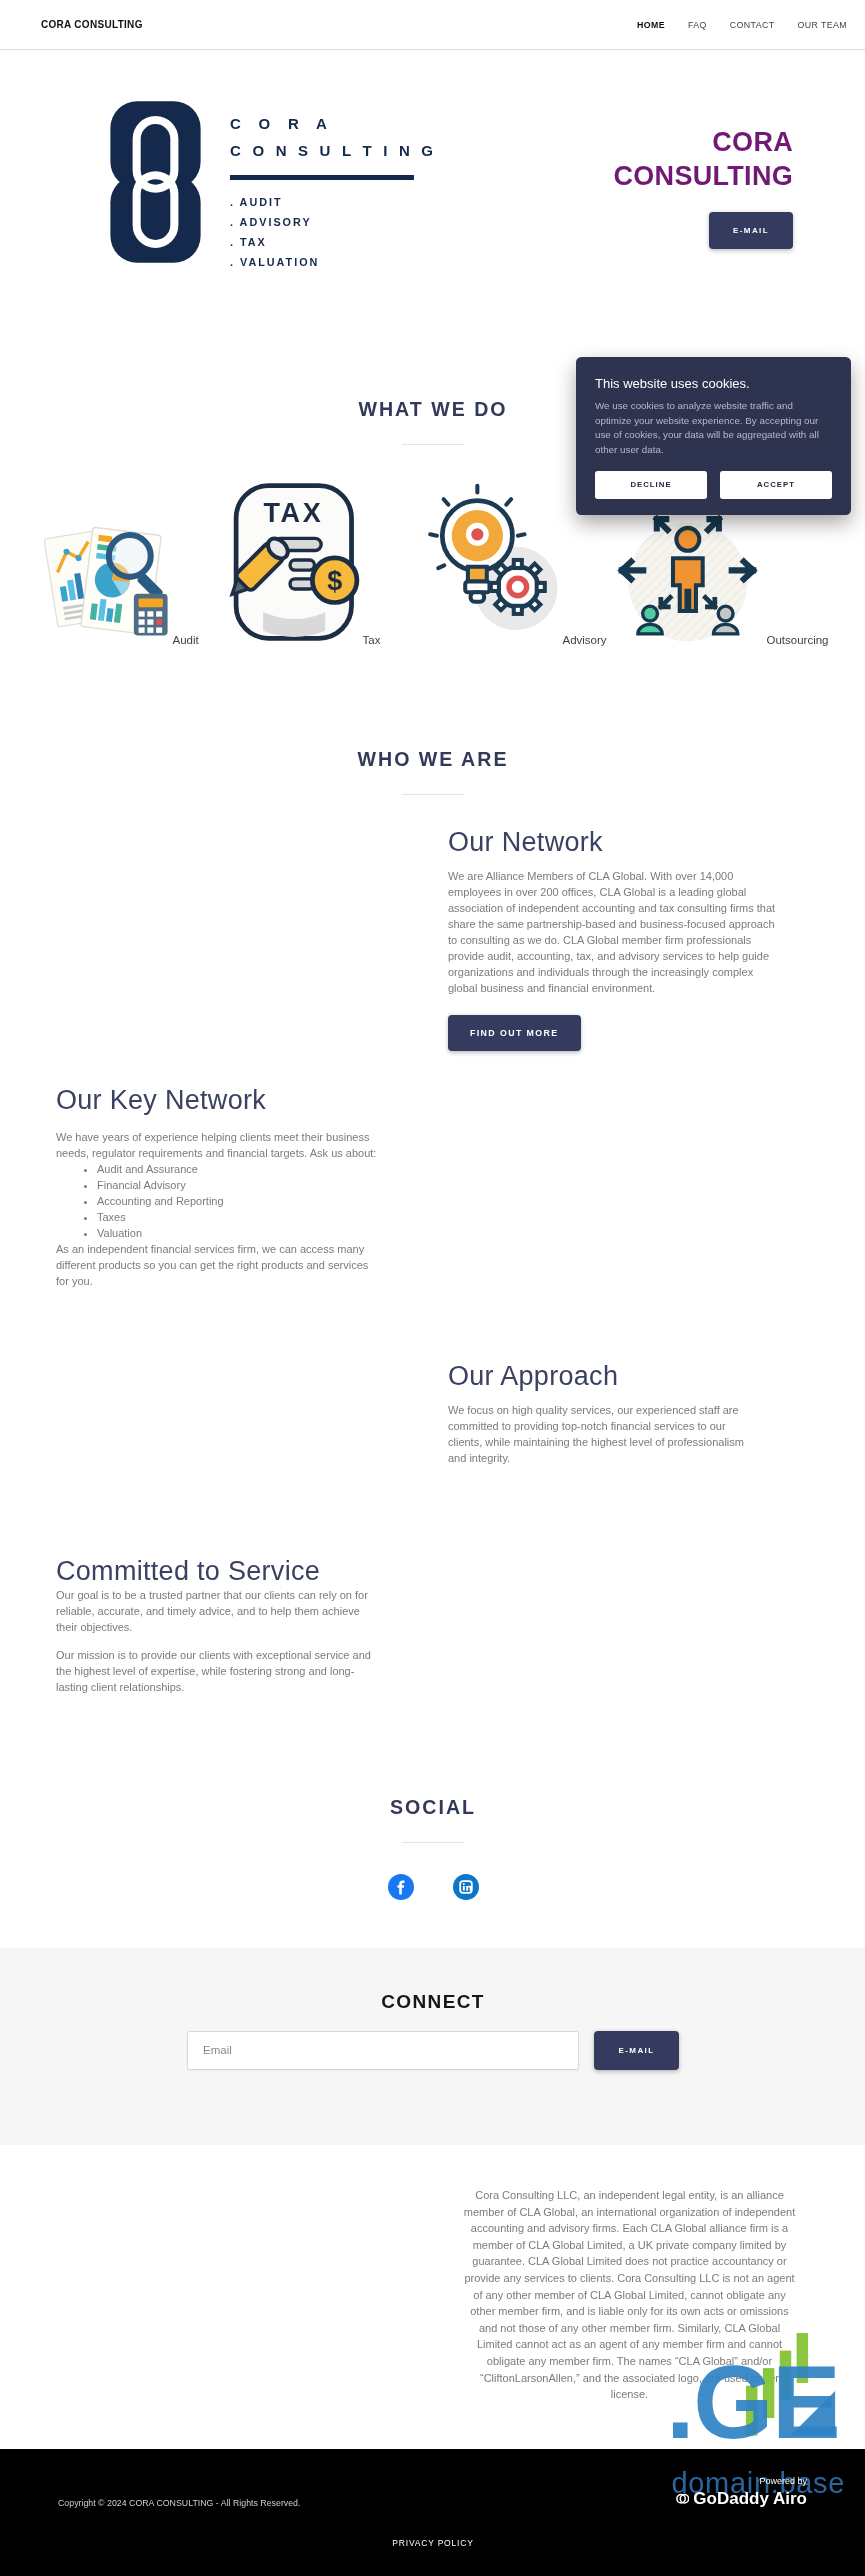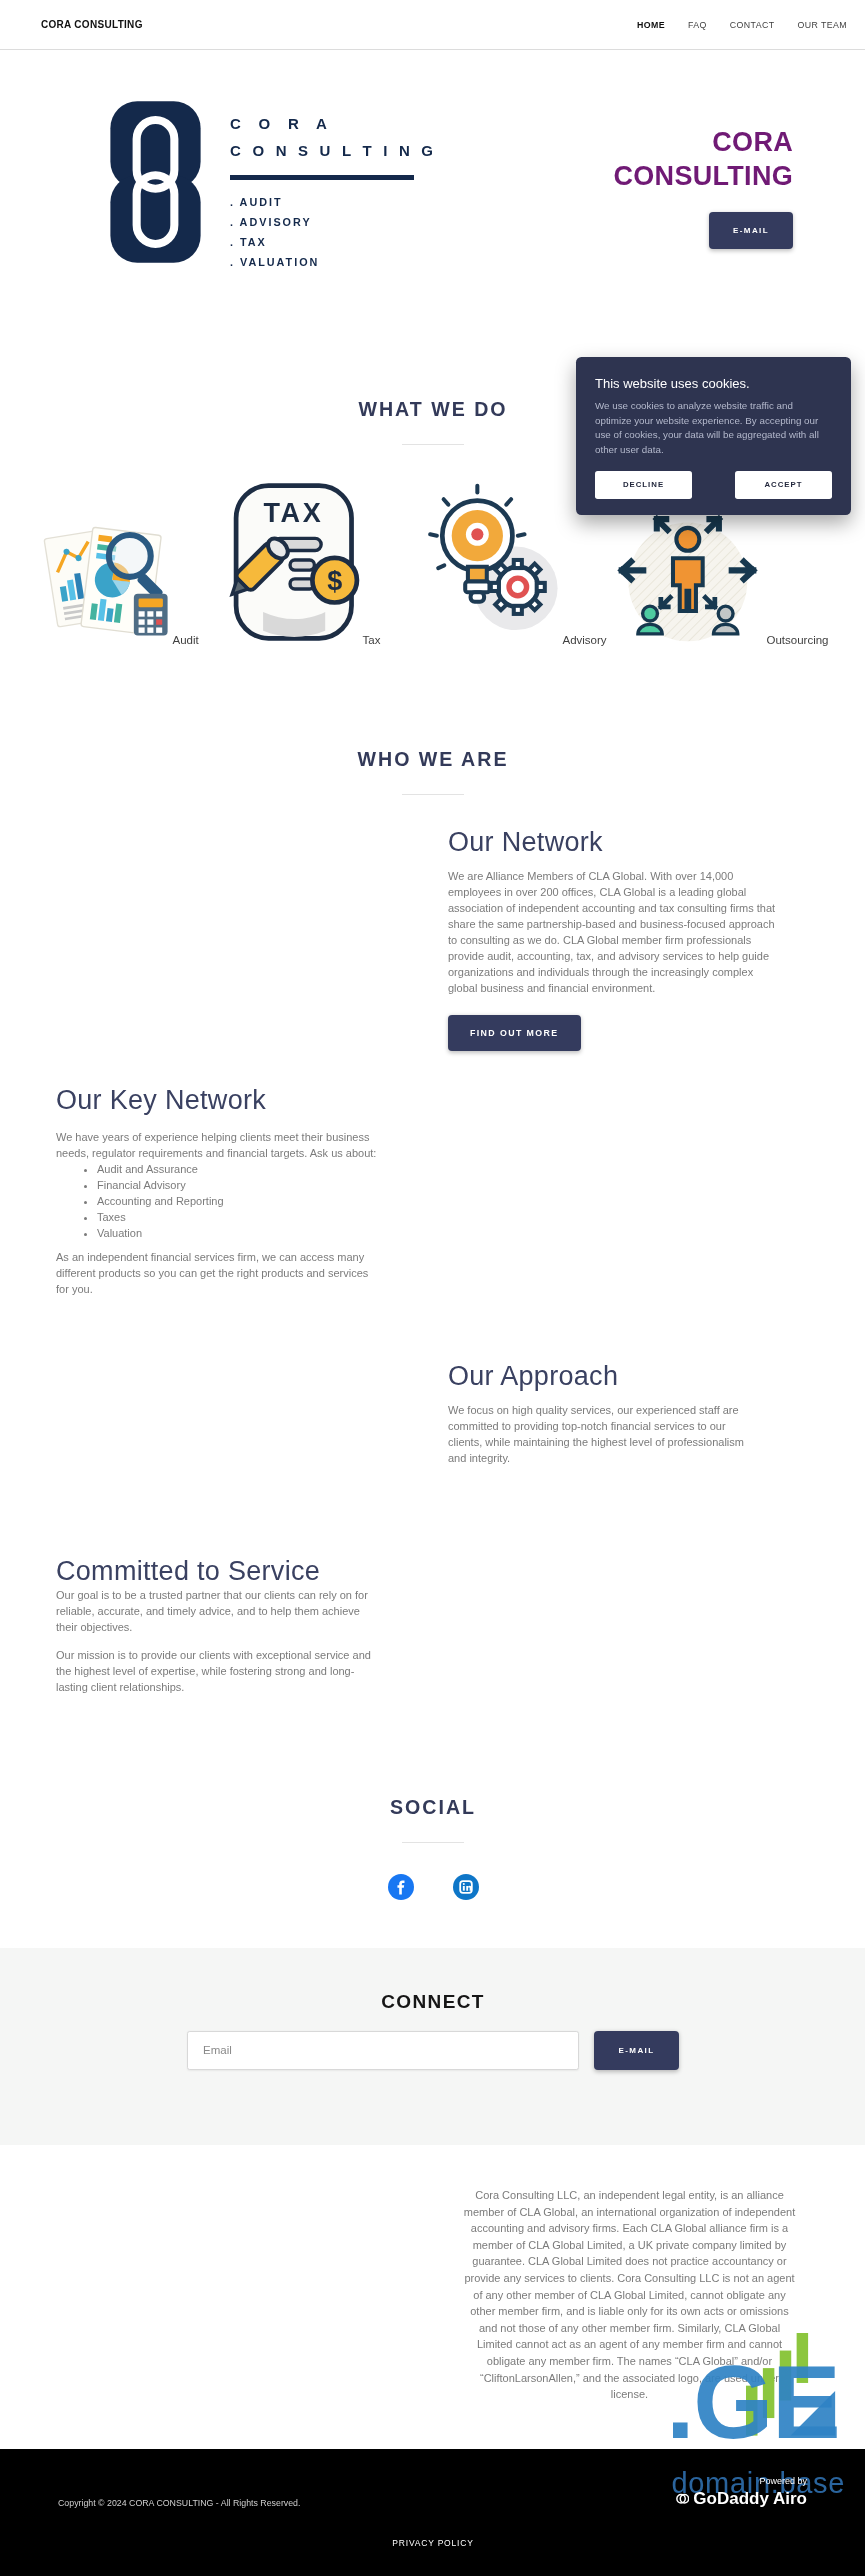--- a/index.html
+++ b/index.html
@@ -35,21 +35,21 @@
   #wwd-row { display:flex; width:791px; margin:35px auto 0; }
   .wwd-cell { flex:1; display:flex; flex-direction:row; align-items:flex-end; }
   .icon-wrap { height:166px; display:flex; align-items:flex-end; justify-content:center; }
   .wwd-label { margin-top:13.5px; font-size:11.5px; color:#3f3f3f; }
 
   
   #cookie { position:absolute; top:357px; left:576px; width:275px; background:#2e3450; border-radius:5.4px; padding:19px 19px 16px; z-index:30; box-shadow:0 8px 20px rgba(0,0,0,0.35); }
   .cookie-title { color:#fff; font-size:13px; font-weight:500; }
   .cookie-body { margin-top:8px; color:#b4b9cc; font-size:9.8px; line-height:14.5px; }
   .cookie-btns { display:flex; justify-content:space-between; margin-top:13.5px; }
-  .cookie-btn { width:97px; height:28px; background:#fff; color:#23283d; font-size:7.8px; font-weight:700; letter-spacing:1px; border:none; border-radius:2.7px; cursor:pointer; font-family:inherit; }
+  .cookie-btn { width:112px; height:28px; background:#fff; color:#23283d; font-size:7.8px; font-weight:700; letter-spacing:1px; border:none; border-radius:2.7px; cursor:pointer; font-family:inherit; }
 
   
   #who-we-are { position:absolute; top:748px; left:0; width:100%; }
 
   
   #cols { position:absolute; top:825px; left:56px; width:727px; height:886px; }
   .blk { position:absolute; }
   .h-sub { font-size:27px; line-height:31px; font-weight:400; color:#3a4161; letter-spacing:0.3px; }
   .body-text { font-size:11px; line-height:16px; color:#7b7b7b; white-space:pre-line; }
   #blk-network { left:392px; top:2px; width:333px; }
@@ -316,21 +316,21 @@
     <div class="blk" id="blk-services">
       <div class="h-sub">Our Key Network</div>
       <p class="body-text">We have years of experience helping clients meet their business needs, regulator requirements and financial targets. Ask us about:</p>
       <ul class="svc-list">
         <li>Audit and Assurance</li>
         <li>Financial Advisory</li>
         <li>Accounting and Reporting</li>
         <li>Taxes</li>
         <li>Valuation</li>
       </ul>
-      <p class="body-text" style="margin-top:8px">As an independent financial services firm, we can access many different products so you can get the right products and services for you.</p>
+      <p class="body-text" style="margin-top:0">As an independent financial services firm, we can access many different products so you can get the right products and services for you.</p>
     </div>
 
     <div class="blk" id="blk-approach">
       <div class="h-sub">Our Approach</div>
       <p class="body-text">  We focus on high quality services, our experienced staff are committed to providing top-notch financial services to our clients, while maintaining the highest level of professionalism and integrity.</p>
     </div>
 
     <div class="blk" id="blk-committed">
       <div class="h-sub">Committed to Service</div>
       <p class="body-text" style="margin-top:0">  Our goal is to be a trusted partner that our clients can rely on  for reliable, accurate, and timely advice, and to help them achieve their objectives.</p>

